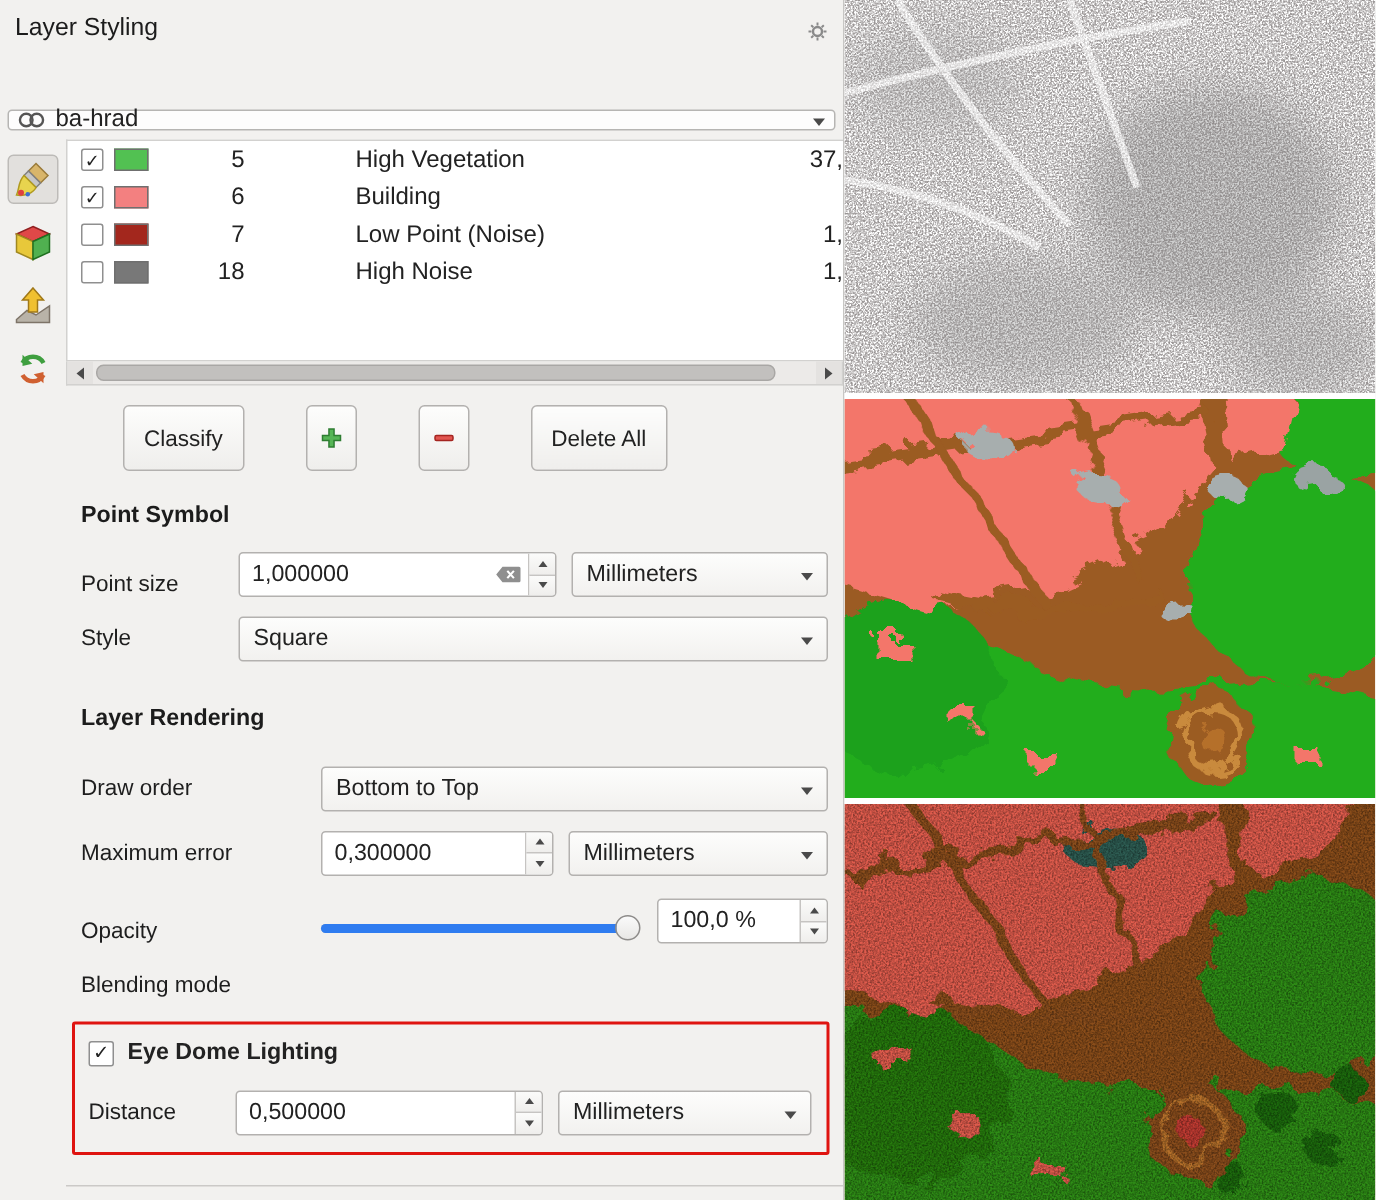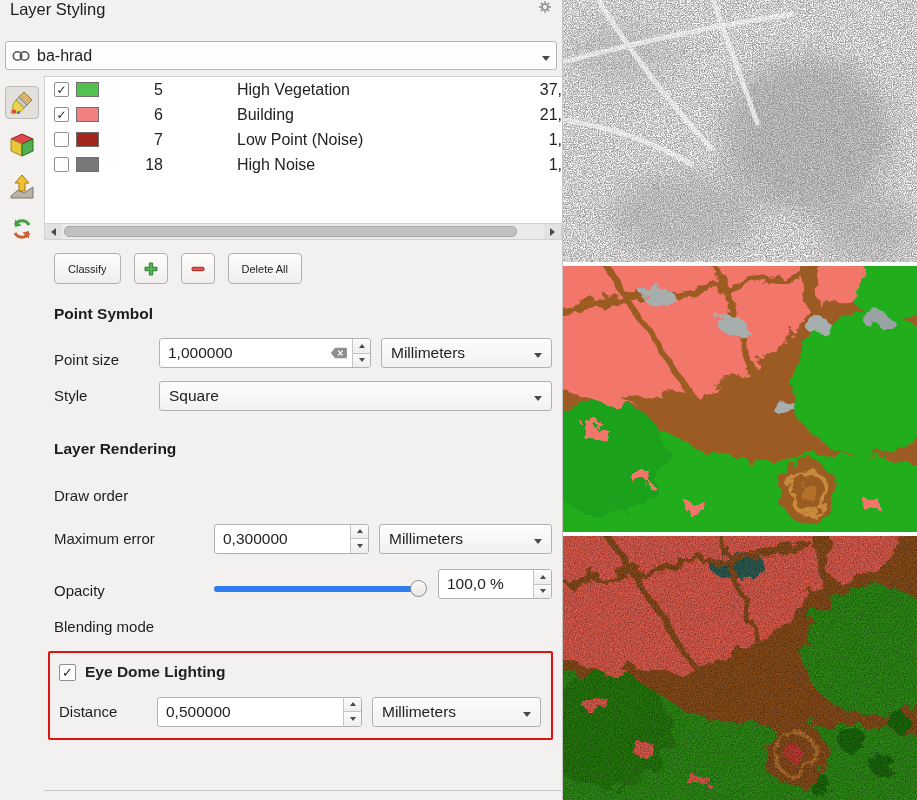--- a/index.html
+++ b/index.html
@@ -8,28 +8,28 @@
     font-family: "Liberation Sans", "DejaVu Sans", sans-serif;
     font-size: 15px; color: #222; background: #fff; overflow: hidden;
   }
   .root { display: flex; width: 917px; height: 800px; }
 
   
   .left-panel {
     width: 563px; height: 800px; background: #f2f1ef;
     border-right: 1px solid #c7c6c4; display: flex; flex-direction: column; overflow: hidden;
   }
-  .panel-header { height: 40px; display: flex; align-items: flex-start; padding: 0 10px; }
+  .panel-header { height: 28px; display: flex; align-items: flex-end; padding: 0 10px; }
   .panel-title { font-size: 16.5px; color: #1c1c1c; }
   .panel-header .gear { margin-left: auto; display: flex; }
 
   .layer-combo-wrap { padding: 1px 5px 6px 5px; }
   .layer-combo {
-    height: 29px; background: #fdfdfd; border: 1px solid #b6b5b3; border-radius: 3px;
-    display: flex; align-items: center; gap: 7px; padding: 0 6px; font-size: 16px;
+    height: 14px; background: #fdfdfd; border: 1px solid #b6b5b3; border-radius: 3px;
+    display: flex; align-items: center; gap: 7px; padding: 0 6px; font-size: 16px; margin-top: 44px;
   }
   .layer-combo .combo-arrow { margin-left: auto; }
 
   .panel-body { flex: 1; display: flex; min-height: 0; }
   .icon-strip { width: 44px; display: flex; flex-direction: column; align-items: center; padding-top: 10px; gap: 9px; }
   .strip-btn { width: 34px; height: 33px; display: flex; align-items: center; justify-content: center; border-radius: 4px; }
   .strip-btn.active { background: #e2e0dd; border: 1px solid #bdbbb8; }
 
   .content { flex: 1; display: flex; flex-direction: column; min-width: 0; }
 
@@ -48,23 +48,23 @@
 
   
   .hscroll { height: 16px; display: flex; align-items: stretch; background: #eceae8; border: 1px solid #d2d1cf; border-top: none; }
   .sc-btn { width: 17px; display: flex; align-items: center; justify-content: center; background: #e4e2e0; }
   .sc-track { flex: 1; position: relative; padding: 2px; }
   .sc-thumb { position: absolute; top: 2px; bottom: 2px; left: 2px; width: 94%; background: #c2c0be; border-radius: 5px; border: 1px solid #a9a7a5; }
 
   
   .btn-row { display: flex; align-items: center; gap: 13px; padding: 0 10px; margin-top: 13px; }
   .btn {
-    height: 31px; padding: 0 13px; background: linear-gradient(#fdfdfc,#efeeec);
-    border: 1px solid #b3b1af; border-radius: 4px; font-size: 11px;
-    display: inline-flex; align-items: center; justify-content: center; color: #222;
+    height: 44px; padding: 0 13px; background: linear-gradient(#fdfdfc,#efeeec);
+    border: 1px solid #b3b1af; border-radius: 4px; font-size: 15px;
+    display: inline-flex; align-items: center; justify-content: center; color: #222; margin-left: 28px;
   }
   .btn.icon-btn { width: 34px; padding: 0; }
 
   .section-heading { font-weight: 700; font-size: 15.5px; margin: 0 10px; color: #1c1c1c; }
   .ps-heading { margin-top: 21px; }
   .lr-heading { margin-top: 29px; }
 
   .form-row { display: flex; align-items: center; padding: 0 10px; gap: 10px; height: 31px; }
   .mt14 { margin-top: 14px; align-items: flex-end; } .mt12 { margin-top: 12px; } .mt22 { margin-top: 22px; }
   .f-label { flex: none; color: #1e1e1e; }
@@ -202,21 +202,20 @@
             <span class="t-swatch" style="background: rgb(82, 193, 82);"></span>
             <span class="t-val">5</span>
             <span class="t-label">High Vegetation</span>
             <span class="t-count">37,</span>
           </div>
           <div class="t-row">
             <span class="t-cb">✓</span>
             <span class="t-swatch" style="background: rgb(243, 128, 128);"></span>
             <span class="t-val">6</span>
             <span class="t-label">Building</span>
-            <span class="t-count">21,</span>
           </div>
           <div class="t-row">
             <span class="t-cb"></span>
             <span class="t-swatch" style="background: rgb(163, 39, 29);"></span>
             <span class="t-val">7</span>
             <span class="t-label">Low Point (Noise)</span>
             <span class="t-count">1,</span>
           </div>
           <div class="t-row">
             <span class="t-cb"></span>
@@ -286,20 +285,24 @@
           <div class="combo grow">
             <span>Square</span>
             <span class="combo-arrow"><i class="tri-down"></i></span>
           </div>
         </div>
 
         <div class="section-heading lr-heading">Layer Rendering</div>
 
         <div class="form-row mt22">
           <span class="f-label w150">Draw order</span>
+          <div class="combo grow">
+            <span>Bottom to Top</span>
+            <span class="combo-arrow"><i class="tri-down"></i></span>
+          </div>
         </div>
 
         <div class="form-row mt12">
           <span class="f-label w150">Maximum error</span>
           <div class="spin w155">
             <span class="spin-val">0,300000</span>
             <div class="spin-btns">
               <span class="spin-btn">
                   <i class="tri-up sm"></i>
                 </span>

